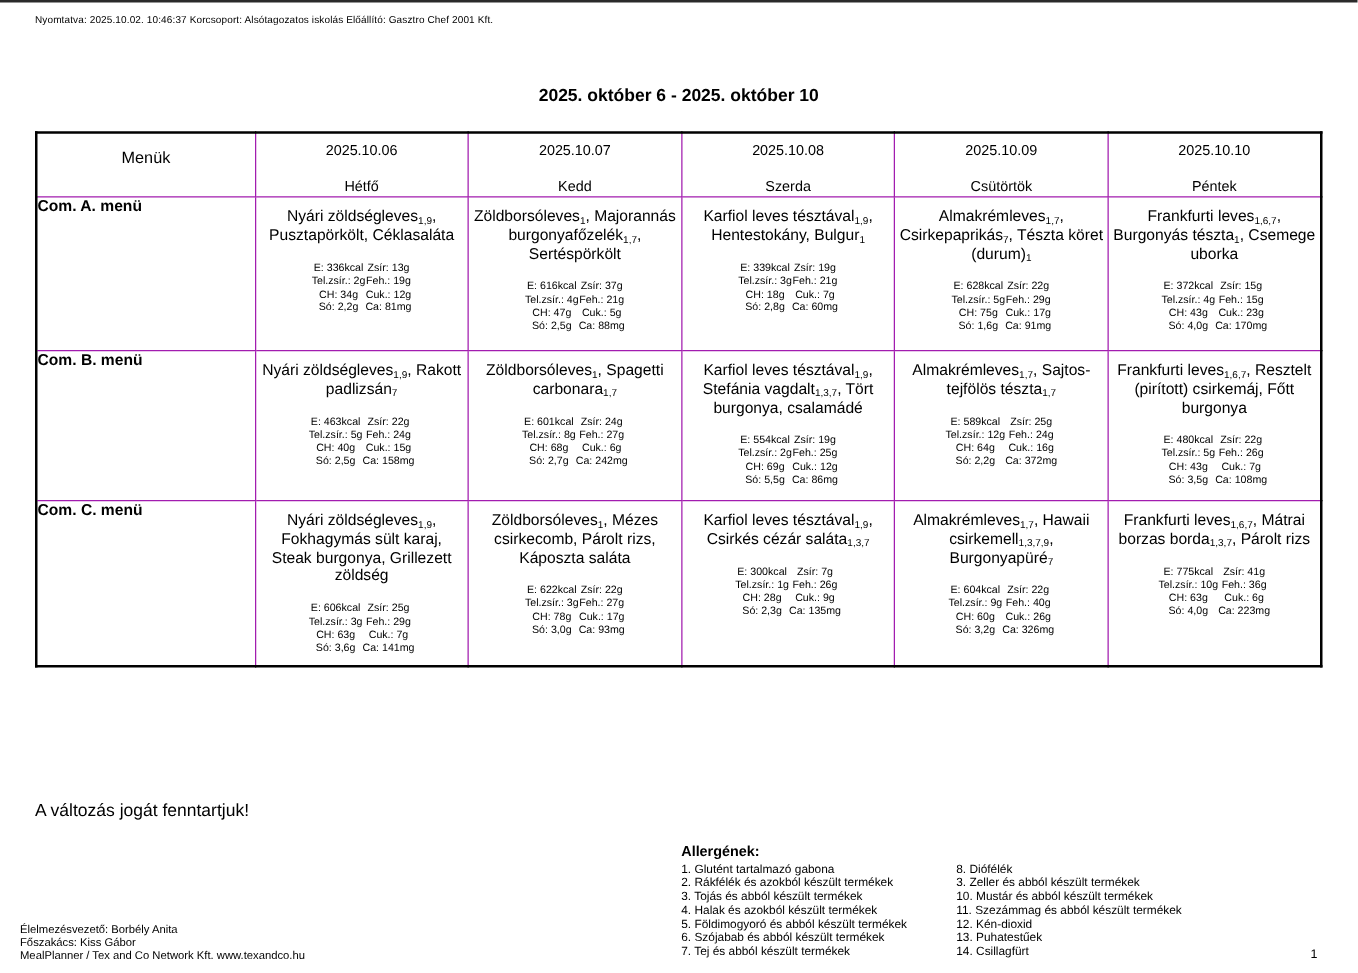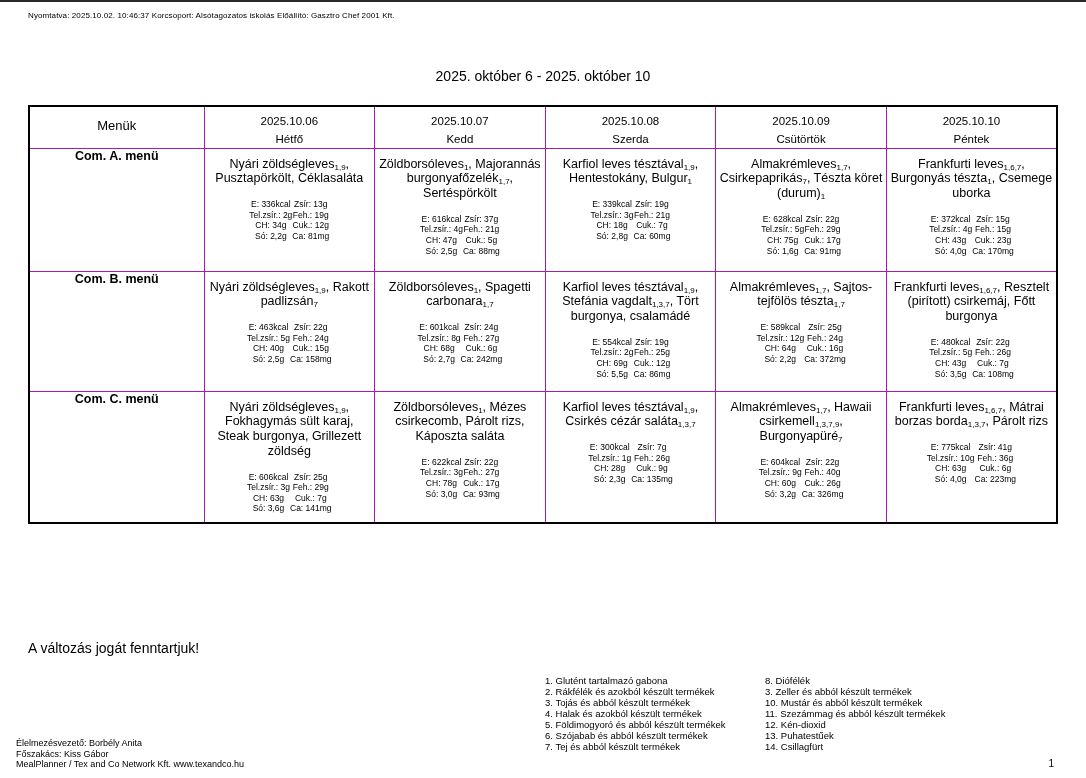--- a/index.html
+++ b/index.html
@@ -8,39 +8,39 @@
     width:1086px; height:778px;
     font-family:"Liberation Sans", sans-serif;
     color:#000; position:relative; overflow:hidden;
   }
   .page {
     position:absolute; left:0; top:0; width:1086px; height:778px;
     background:#fff; border-top:2px solid #2a2a2a;
   }
   .meta { position:absolute; left:28px; top:9px; font-size:8px; letter-spacing:0.1px; }
   .title { position:absolute; left:0; top:31px; width:100%; text-align:center; font-size:21px; font-weight:bold; }
-  .subtitle { position:absolute; left:0; top:66px; width:100%; text-align:center; font-size:14px; font-weight:normal; }
+  .subtitle { position:absolute; left:0; top:66px; width:100%; text-align:center; font-size:14px; font-weight:bold; }
 
   table.menu-table {
     position:absolute; left:28px; top:103px; width:1030px;
     border-collapse:collapse; table-layout:fixed;
     border:2px solid #000;
   }
   .menu-table th, .menu-table td { border:1px solid #a21caf; }
   .menu-table thead th { height:42px; vertical-align:top; font-weight:normal; }
   th.col-menus { width:175px; font-weight:bold; font-size:13px; padding-top:11px; }
   .day-head { padding-top:8px; }
   .day-date { font-size:11.5px; line-height:13px; text-align:center; }
-  .day-name { font-size:11.5px; line-height:13px; text-align:center; margin-top:5px; }
+  .day-name { font-size:11.5px; line-height:13px; text-align:center; margin-top:16px; }
 
   .menu-table tbody tr:nth-child(1) { height:123px; }
   .menu-table tbody tr:nth-child(2) { height:120px; }
   .menu-table tbody tr:nth-child(3) { height:132px; }
   .menu-table tbody th, .menu-table tbody td { vertical-align:top; }
-  .row-label { font-weight:bold; font-size:12.5px; text-align:center; }
+  .row-label { font-weight:bold; font-size:12.5px; text-align:left; }
 
   .dish { font-size:12.5px; line-height:1.18; text-align:center; padding:8px 3px 0; }
   sub.allergen-sub { font-size:8px; line-height:0; vertical-align:-2px;margin-top:32px; }
   .nutri { margin-top:13px; display:flex; justify-content:center; }
   .ncol { font-size:8.5px; line-height:1.25; text-align:center; }
 
   .note { position:absolute; left:28px; top:638px; font-size:14px; }
   .credits { position:absolute; left:16px; top:736px; font-size:9px; line-height:1.18; }
 
   .allergens { position:absolute; left:545px; top:674px; }
@@ -353,20 +353,21 @@
   </table>
 
   <div class="note">A változás jogát fenntartjuk!</div>
   <div class="credits">
       <div>Élelmezésvezető: Borbély Anita</div>
       <div>Főszakács: Kiss Gábor</div>
       <div>MealPlanner / Tex and Co Network Kft. www.texandco.hu</div>
     </div>
 
   <div class="allergens">
+    <div class="allergens-heading">Allergének:</div>
     <div class="allergen-cols">
       <div class="acol acol-left">
           <div>1. Glutént tartalmazó gabona</div>
           <div>2. Rákfélék és azokból készült termékek</div>
           <div>3. Tojás és abból készült termékek</div>
           <div>4. Halak és azokból készült termékek</div>
           <div>5. Földimogyoró és abból készült termékek</div>
           <div>6. Szójabab és abból készült termékek</div>
           <div>7. Tej és abból készült termékek</div>
         </div>

